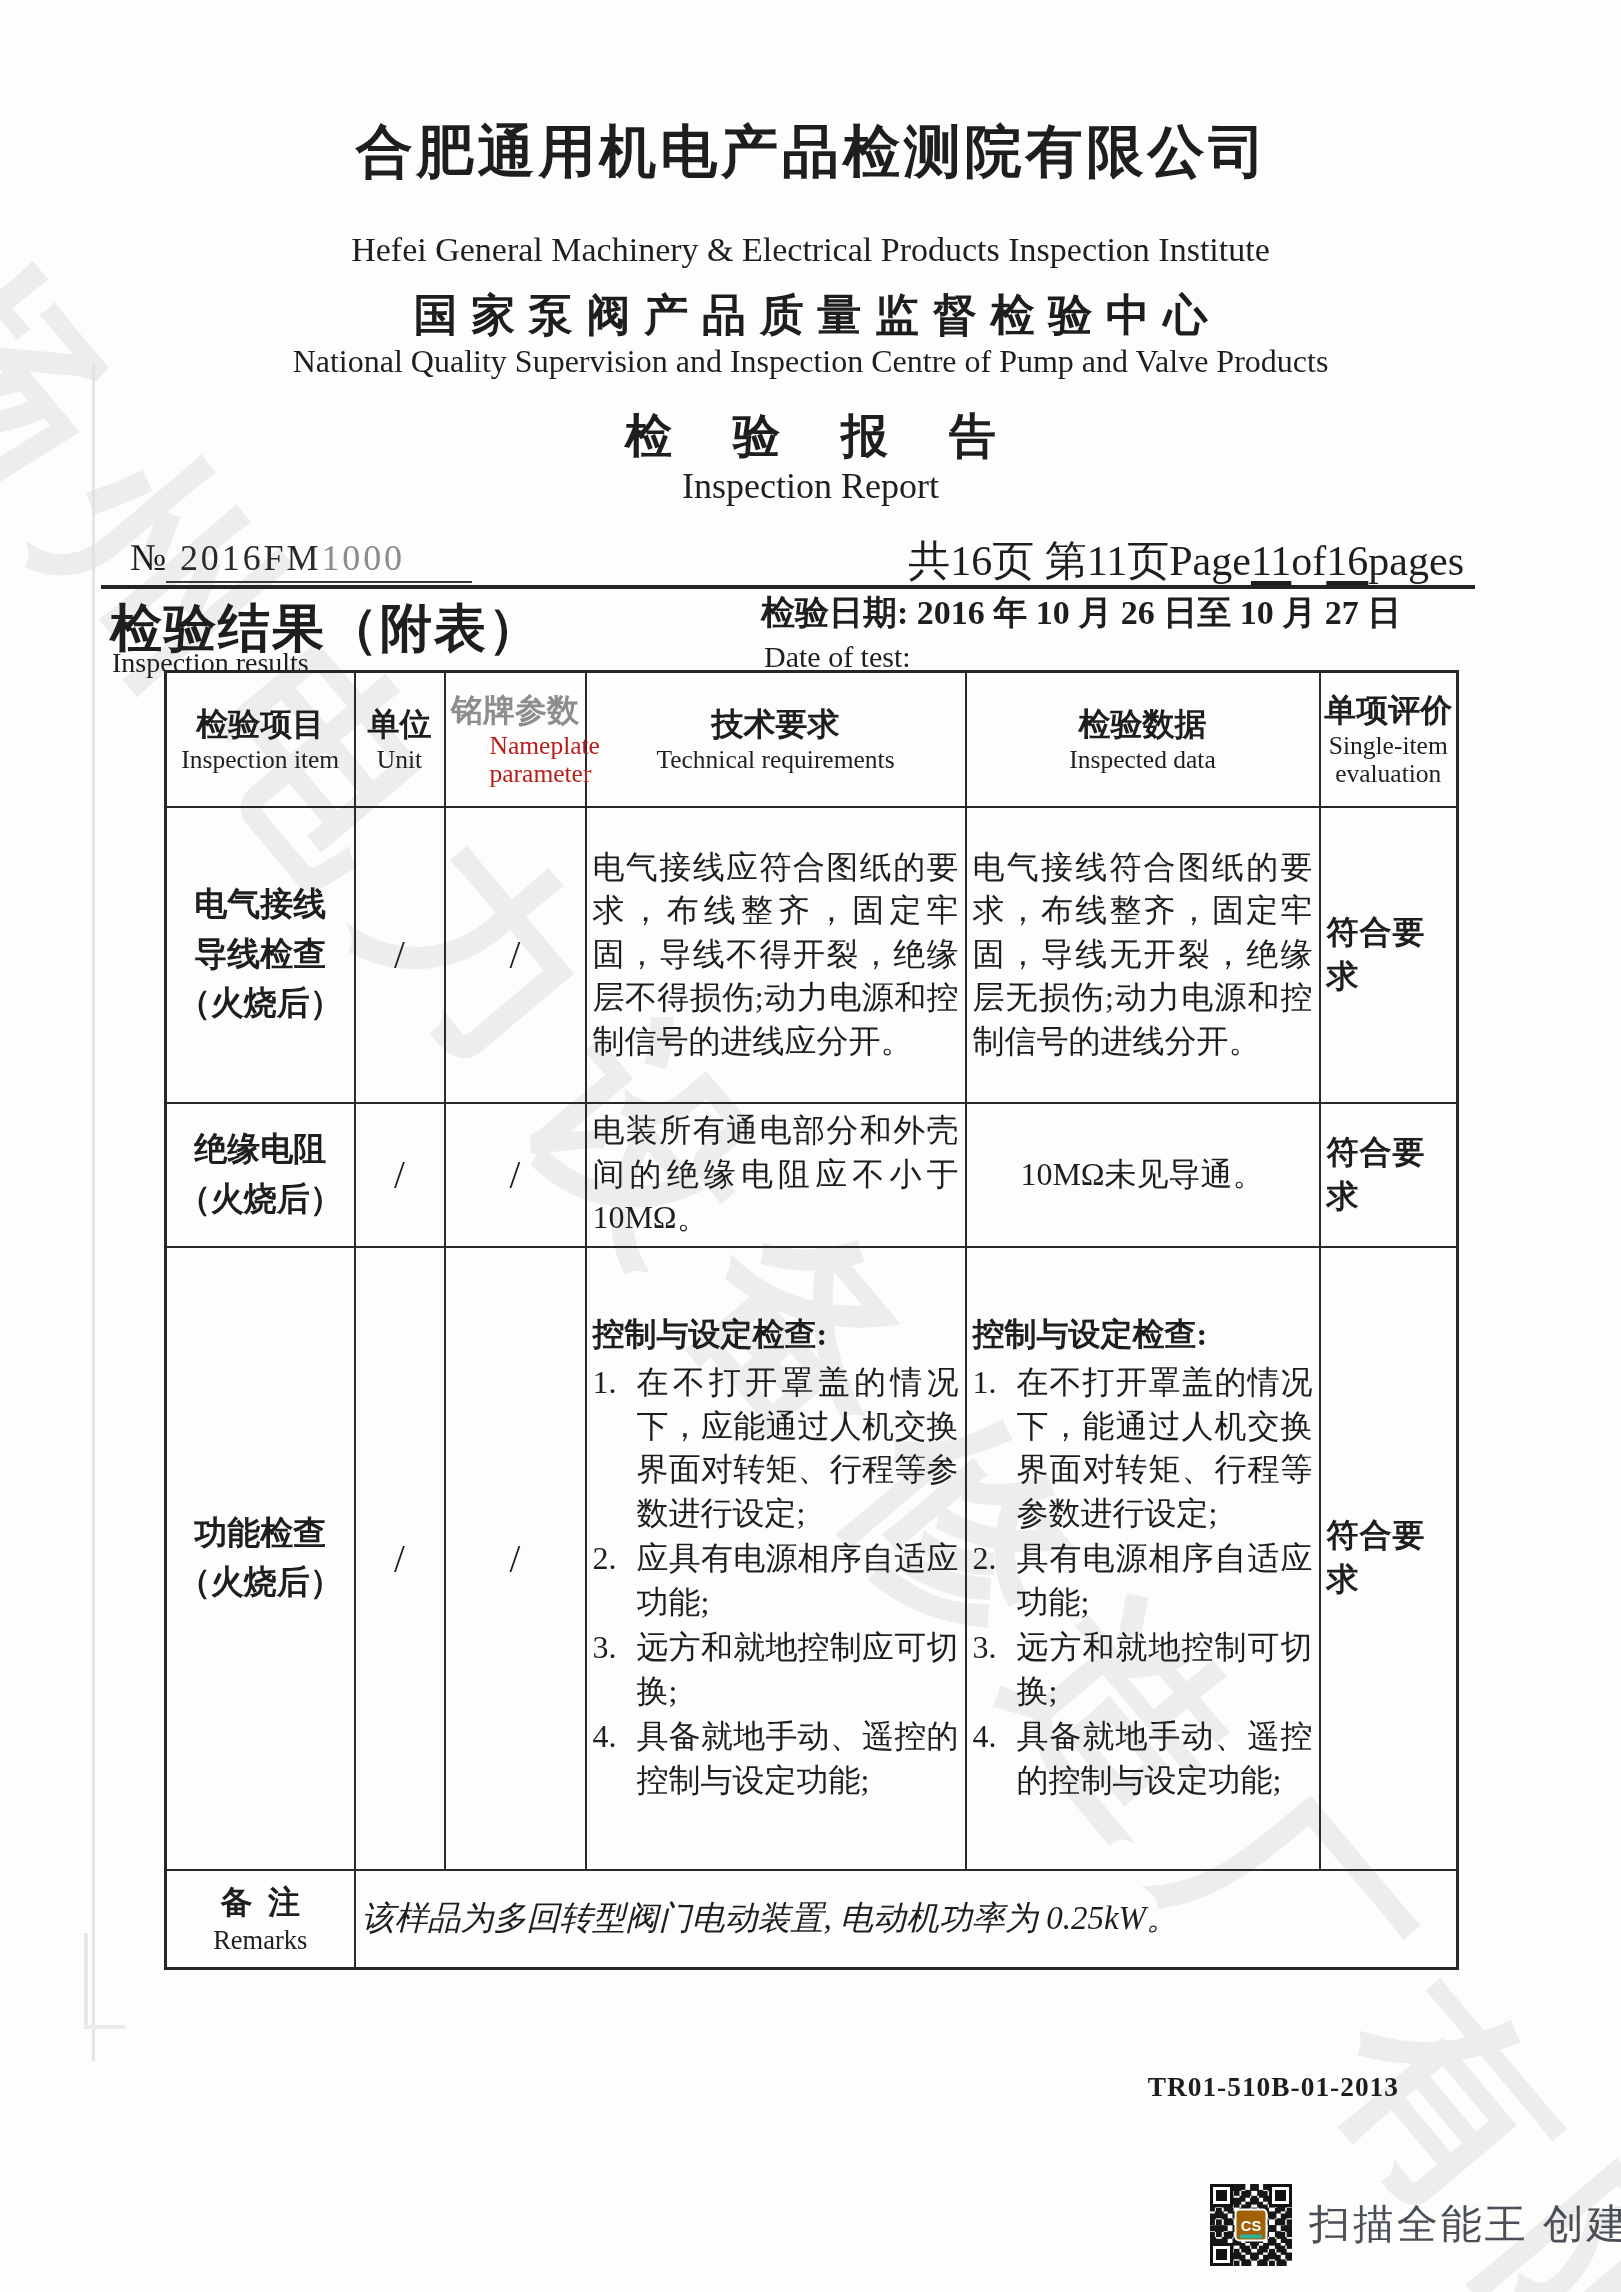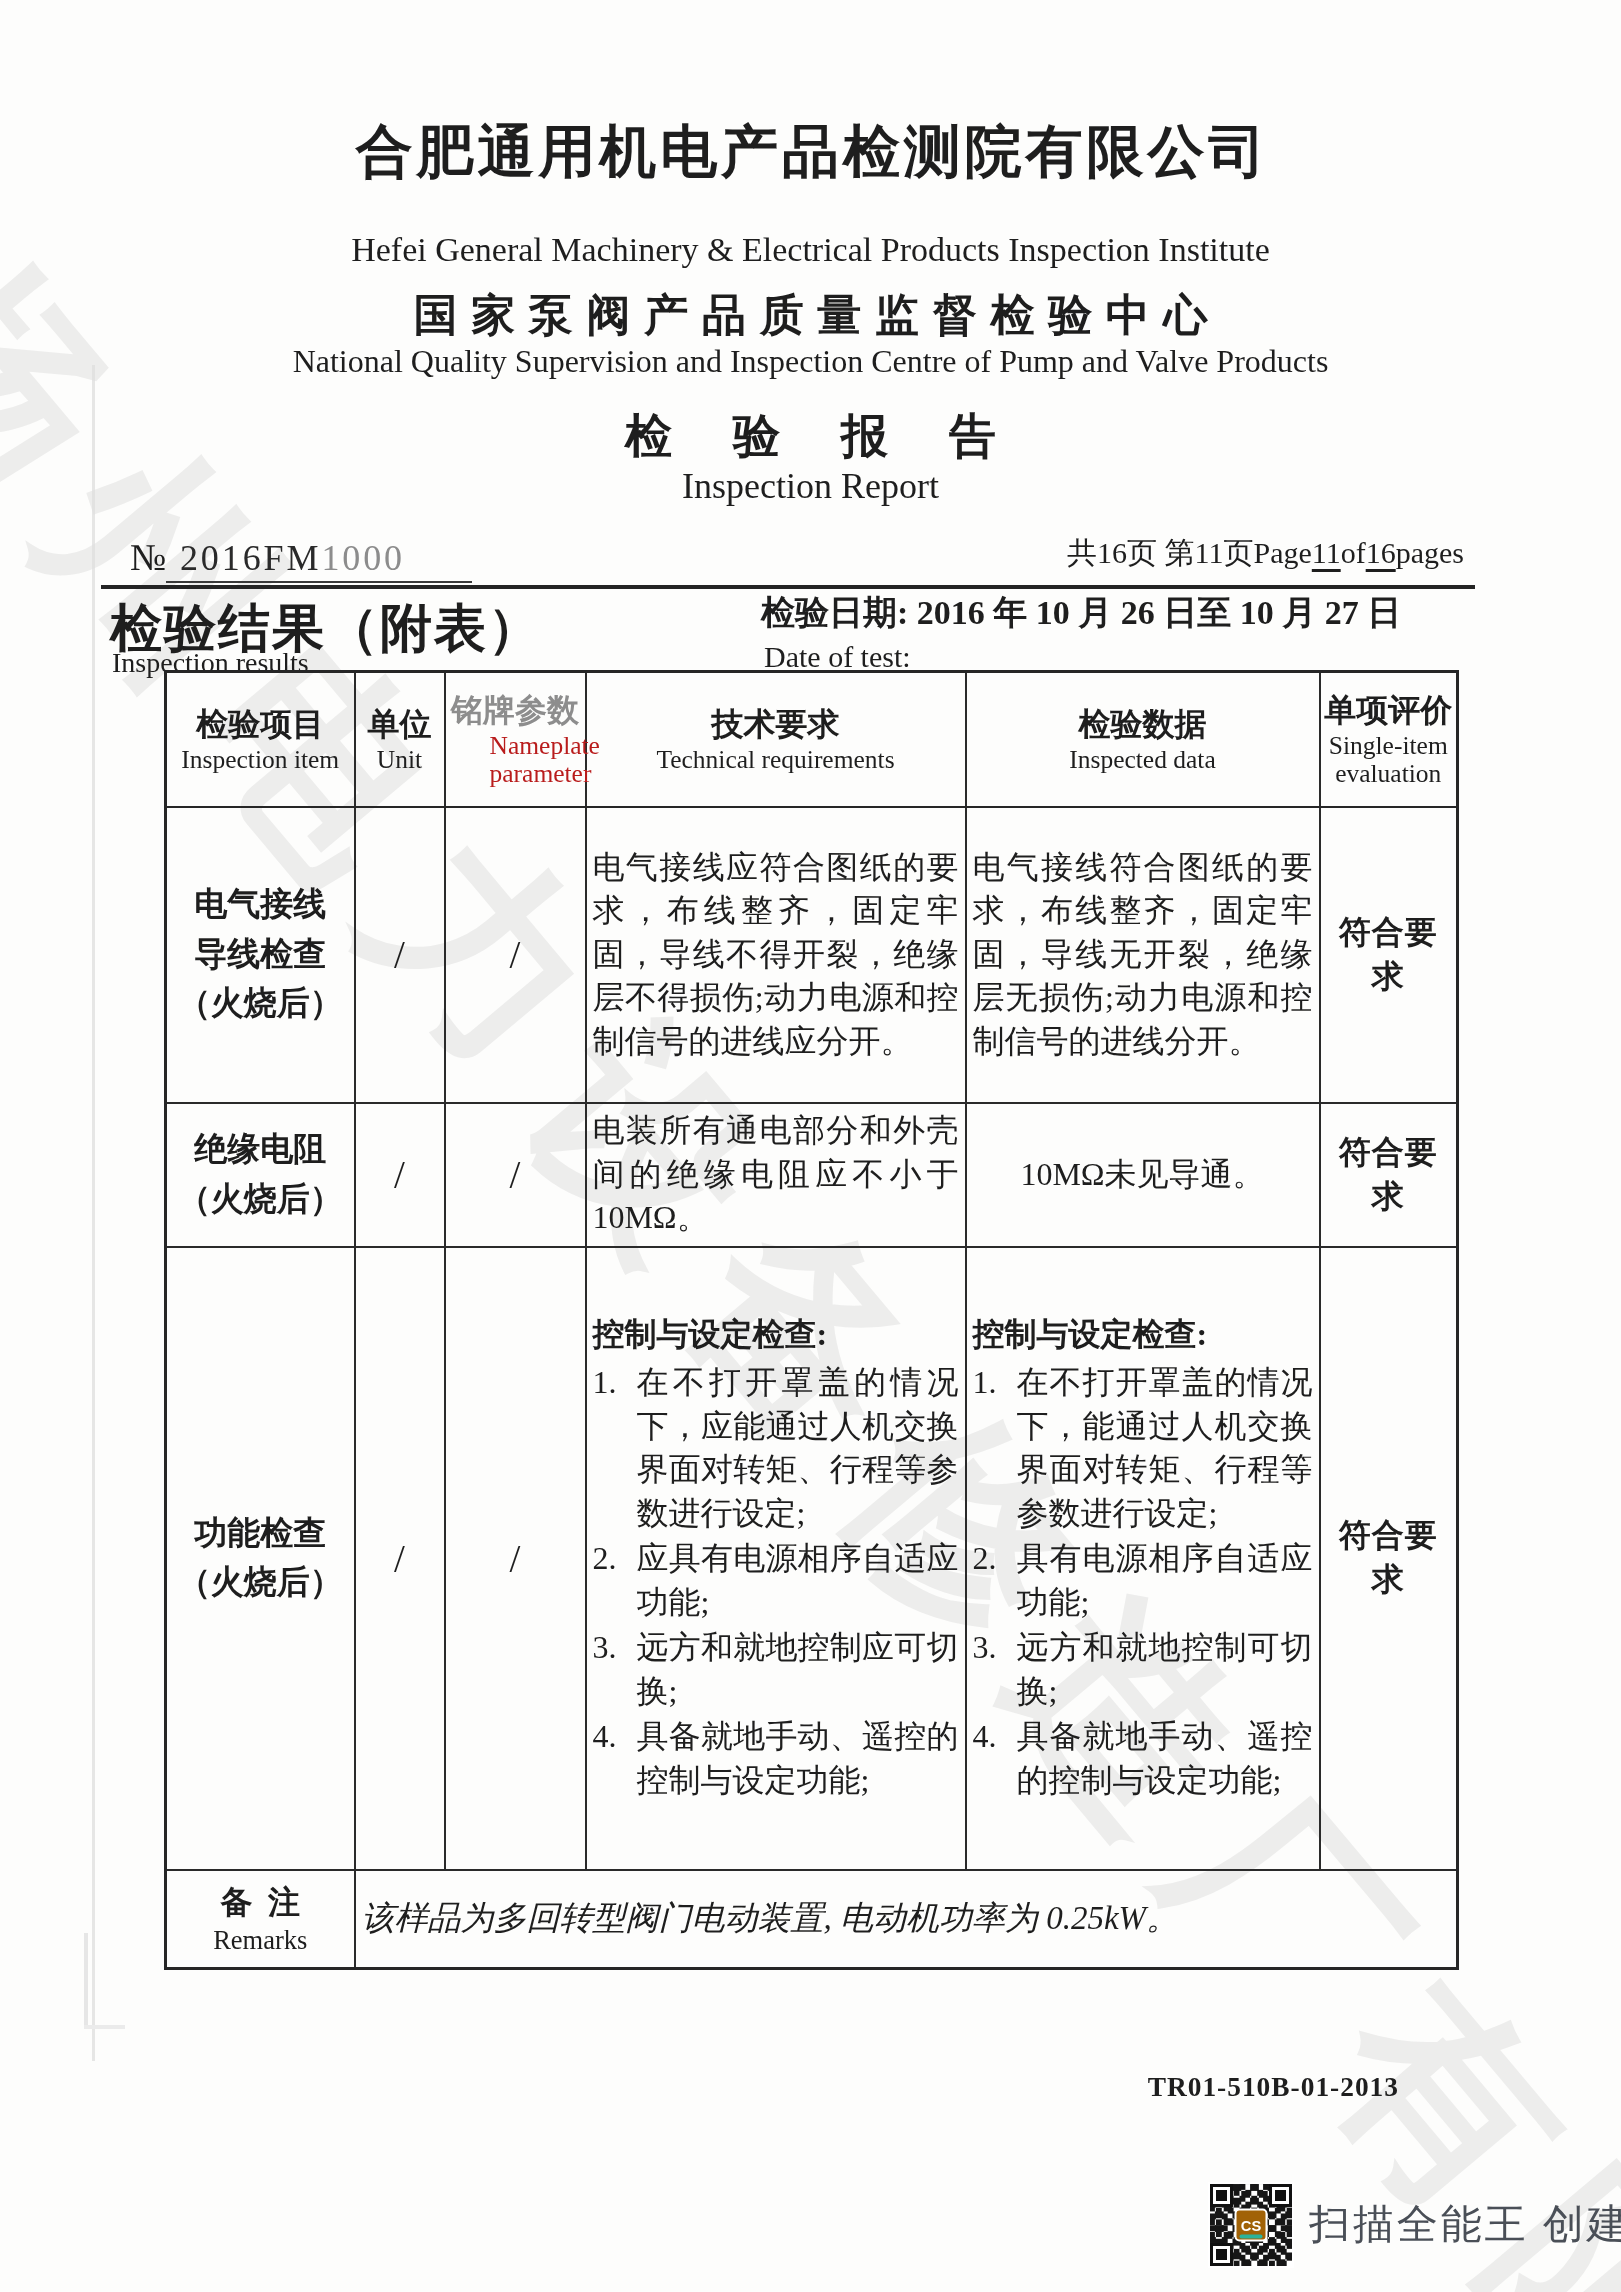--- a/index.html
+++ b/index.html
@@ -32,21 +32,21 @@
   .center-en{top:343px;font-size:32px;}
   .title-zh{top:405px;font-size:47px;font-weight:700;}
   .title-zh span{letter-spacing:61px;margin-right:-61px;}
   .title-en{top:465px;font-size:36px;}
   
   .no-line{position:absolute;left:130px;top:535px;font-size:36px;white-space:nowrap;}
   .no-sym{font-size:38px;}
   .serial{display:inline-block;border-bottom:2.9px solid #3a3a3a;padding:0 67px 2px 13.7px;letter-spacing:2.9px;}
   .serial-dark{color:#2a2a2a;}
   .serial-light{color:#8c8c8c;}
-  .pageinfo{position:absolute;right:157px;top:533px;font-size:30px;white-space:nowrap;margin-left:20px;}
+  .pageinfo{position:absolute;right:157px;top:533px;font-size:42px;white-space:nowrap;margin-left:20px;}
   .pageinfo .u{text-decoration:underline;text-underline-offset:5.9px;}
   .rule{position:absolute;left:101px;top:585px;width:1374px;height:3.9px;background:#242424;}
   .results-zh{position:absolute;left:110px;top:594px;font-size:52px;font-weight:600;letter-spacing:2px;}
   .results-en{position:absolute;left:112px;top:647px;font-size:28px;}
   .date-zh{position:absolute;left:761px;top:590px;font-size:34px;font-weight:600;white-space:nowrap;}
   .date-en{position:absolute;left:764px;top:640px;font-size:30px;}
   
   table.rpt{
     position:absolute;left:164px;top:670px;
     width:1295px;table-layout:fixed;border-collapse:collapse;
@@ -56,21 +56,21 @@
   tr.hrow td{border-bottom:2.9px solid #262626;}
   .hzh{font-size:32px;font-weight:600;text-align:center;line-height:1.25;}
   .hen{font-size:25.5px;text-align:center;line-height:1.12;margin-top:2px;}
   .gray{color:#8d8d8d;}
   .gray2{color:#b91c1c;padding-left:44px;}
   .item-cell{text-align:center;font-size:33px;font-weight:600;white-space:pre-line;line-height:1.5;}
   .slash-cell{text-align:center;font-size:39px;}
   .para{font-size:32px;line-height:1.36;text-align:justify;}
   .tech-cell,.data-cell{padding:5.9px 10.8px;}
   .data-top{vertical-align:top;padding-top:3.9px;}
-  .eval-cell{text-align:center;font-size:32px;font-weight:600;padding:0 2px;letter-spacing:1px;margin-left:31px;}
+  .eval-cell{font-size:32px;font-weight:600;padding:0 2px;letter-spacing:1px;margin-left:31px;}
   .intro{font-size:32px;font-weight:600;margin-bottom:3.9px;}
   .li{display:flex;font-size:32px;line-height:1.36;margin-top:2px;}
   .li .num{flex:0 0 44px;}
   .li .txt{flex:1;text-align:justify;}
   .rem-label-zh{font-size:32px;font-weight:700;text-align:center;}
   .rem-label-zh span{letter-spacing:15.7px;margin-right:-15.7px;}
   .rem-label-en{font-size:26.5px;text-align:center;}
   .rem-text{font-size:33px;padding-left:39px;font-style:italic;}
   
   .doc-code{position:absolute;right:222px;top:2072px;font-size:27.4px;font-weight:700;letter-spacing:1px;}

